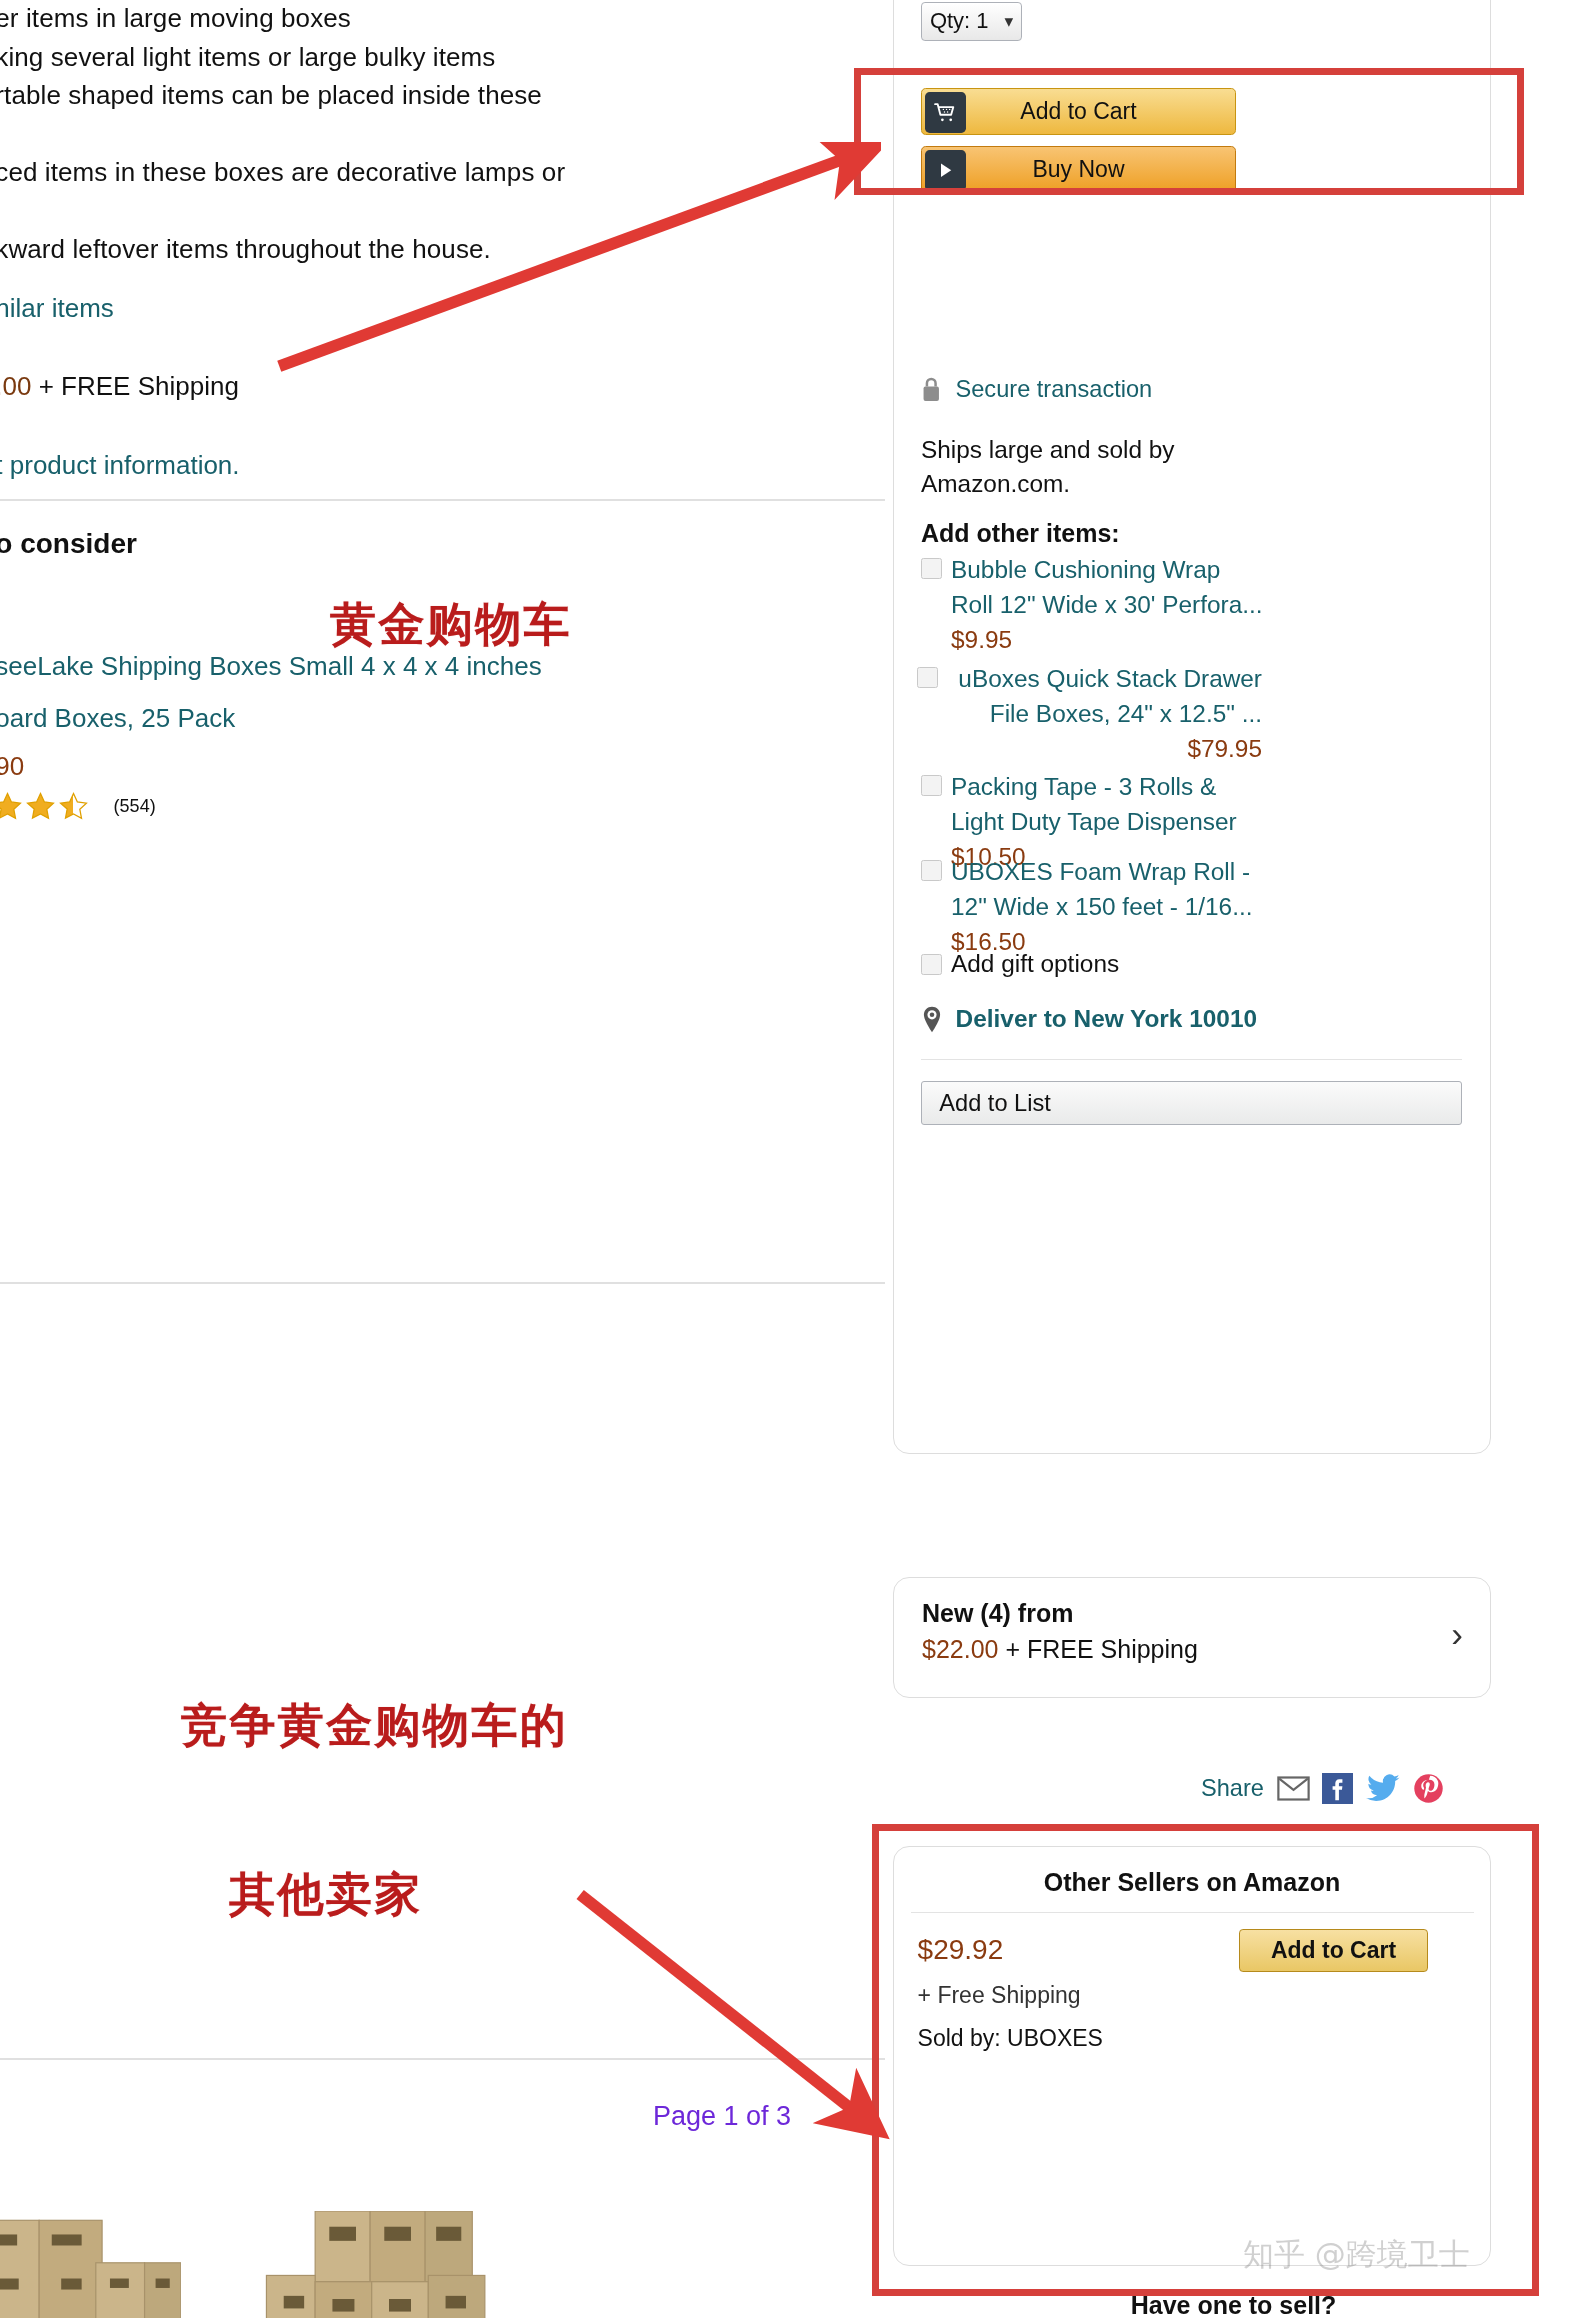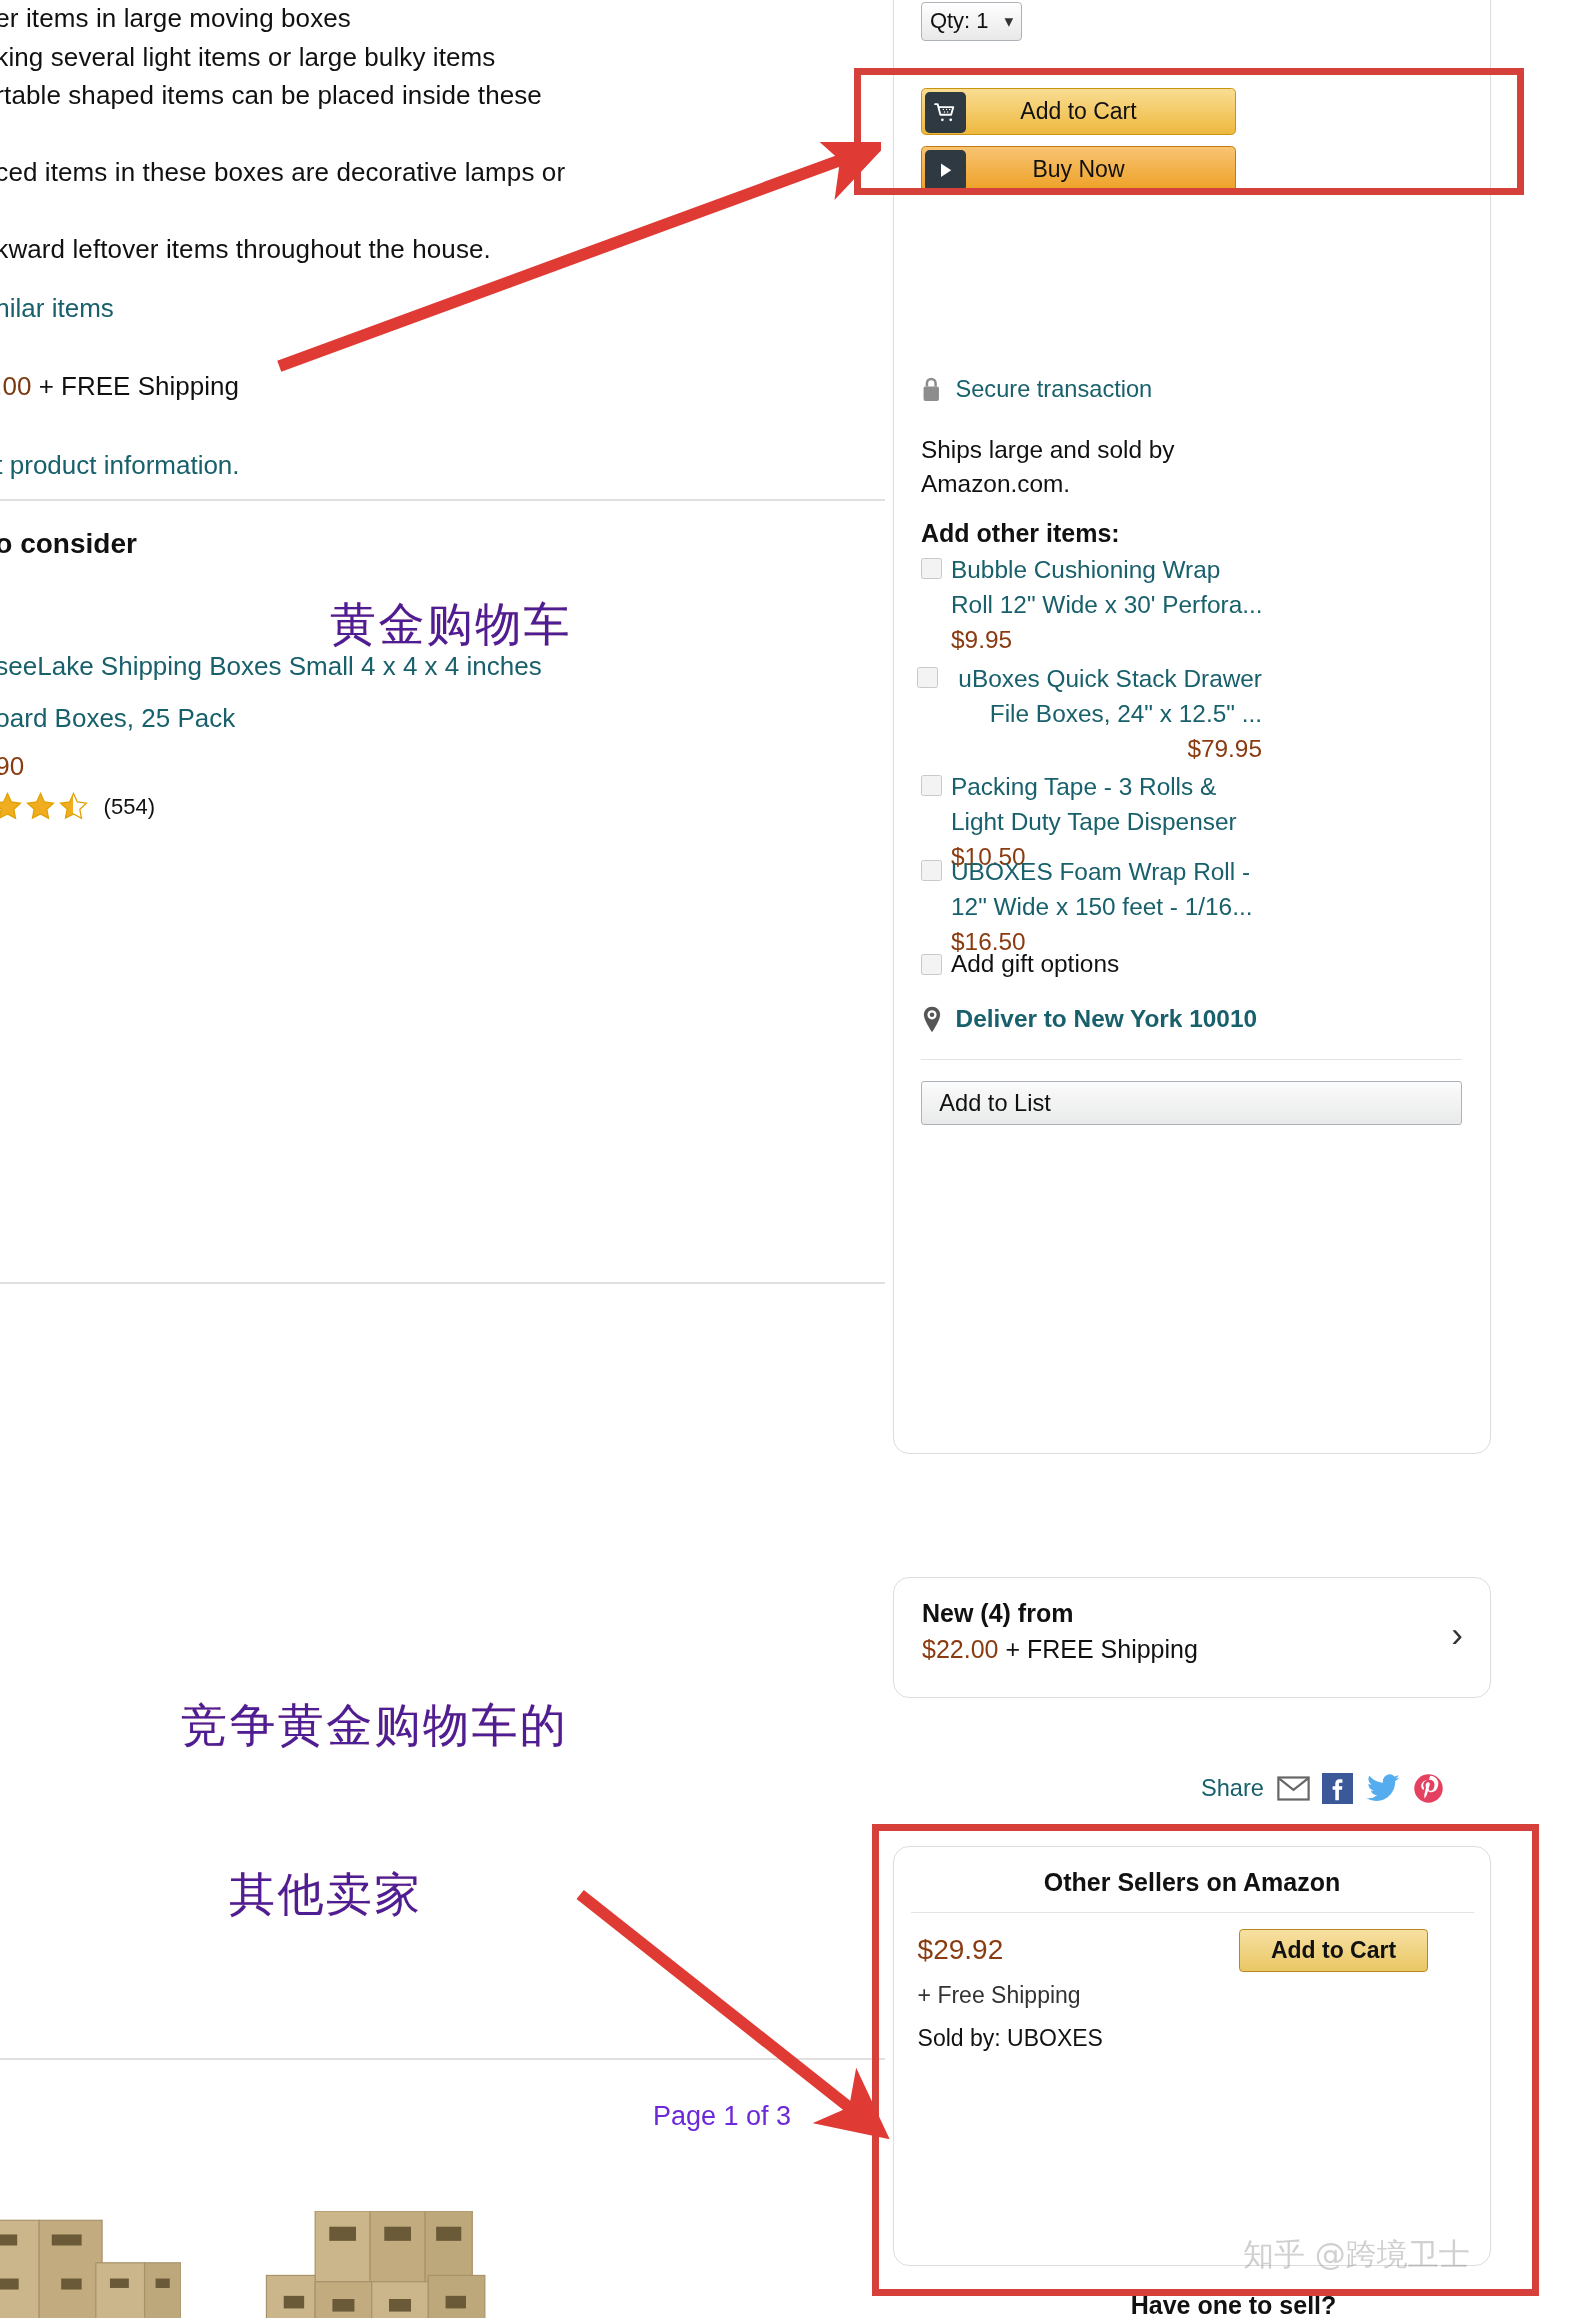--- a/index.html
+++ b/index.html
@@ -63,44 +63,44 @@
     position: absolute;
     font-size: 26px;
     color: #111;
     white-space: nowrap;
   }
   .price-line .amt { color: #7a3a10; }
 
   
   .cn-annot {
     position: absolute;
-    color: #4c1d95;
+    color: #b91c1c;
     font-family: "DejaVu Sans", sans-serif;
     font-size: 46px;
-    font-weight: 400;
+    font-weight: 700;
     letter-spacing: 2.4px;
     white-space: nowrap;
     text-shadow: 0 0 0.8px rgba(208,74,68,.5);
   }
 
   .page-indicator {
     position: absolute;
     font-size: 27px;
     color: #6d28d9;
     white-space: nowrap;
     margin-top: 22px;
   }
 
   
   .stars { position: absolute; white-space: nowrap; }
   .stars svg { vertical-align: middle; }
   .stars .cnt {
-    font-size: 22px;
-    color: #111;
-    margin-left: 14px;
+    font-size: 18px;
+    color: #111;
+    margin-left: 24px;
     vertical-align: middle;
   }
 
   
   .box-thumb { position: absolute; }
 
   
   #right-column {
     position: absolute;
     left: 893px; top: 0;

